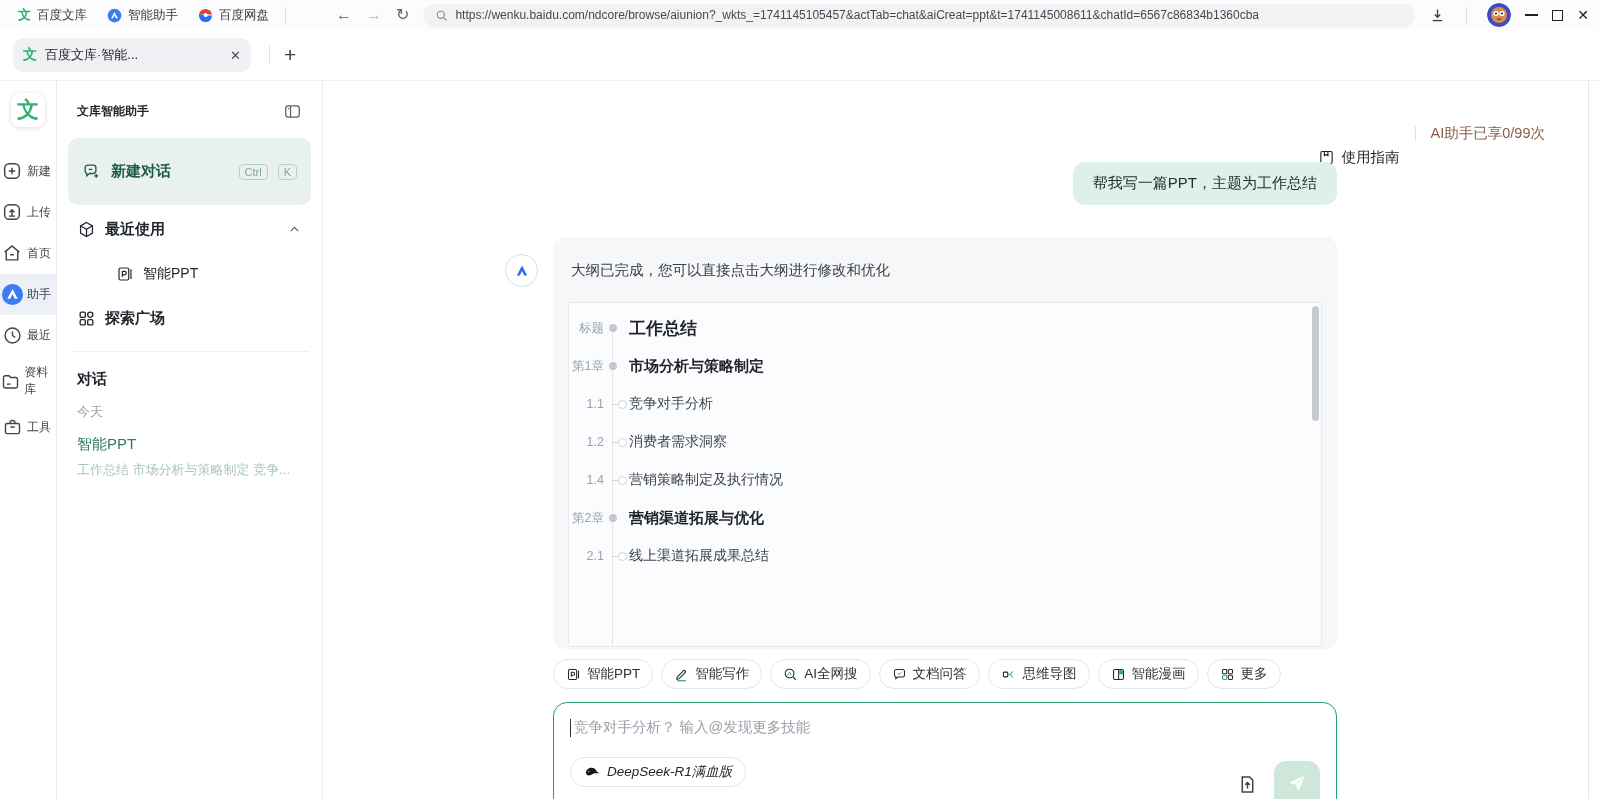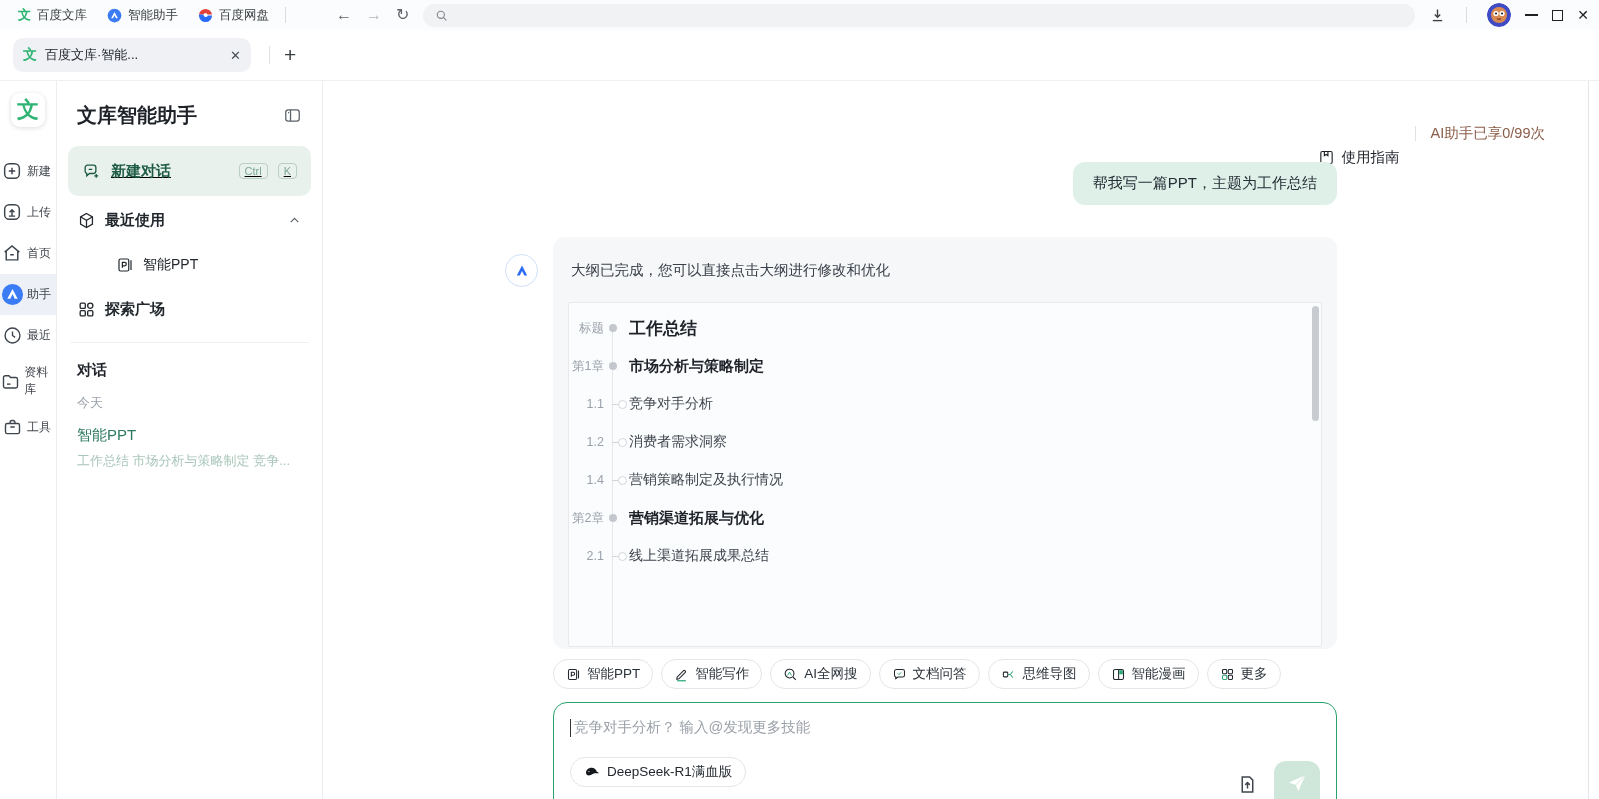--- a/index.html
+++ b/index.html
@@ -39,22 +39,22 @@
   
   .rail { width:57px; border-right:1px solid #ebedf0; display:flex; flex-direction:column; align-items:center; padding-top:12px; flex-shrink:0; }
   .rail-logo { width:34px; height:34px; border-radius:9px; background:#fff; box-shadow:0 1px 5px rgba(0,0,0,.14); font-size:22px; margin-bottom:24px; }
   .rail-item { width:100%; display:flex; align-items:center; gap:3px; padding:8px 0 9px; font-size:12px; color:#40454c; cursor:pointer; }
   .rail-item.active { background:#edf1f7; }
   .rail-ic { width:24px; height:24px; display:flex; align-items:center; justify-content:center; }
 
   
   .sidebar { width:266px; border-right:1px solid #ebedf0; padding:0 11px; flex-shrink:0; }
   .sb-head { display:flex; align-items:center; justify-content:space-between; padding:21px 9px 17px; }
-  .sb-title { font-size:20px; font-weight:bold; color:#1f2329; }
-  .new-chat { height:50px; background:#e9f1ed; border-radius:10px; display:flex; align-items:center; gap:10px; padding:0 14px; cursor:pointer;text-decoration:underline; }
+  .sb-title { font-size:12px; font-weight:bold; color:#1f2329; }
+  .new-chat { height:67px; background:#e9f1ed; border-radius:10px; display:flex; align-items:center; gap:10px; padding:0 14px; cursor:pointer; }
   .new-chat-label { font-size:15px; font-weight:bold; color:#1d5b45; flex:1; }
   .kbd { border:1px solid #b9cfc4; border-radius:4px; font-size:11px; color:#7ea797; padding:1px 5px; background:transparent; }
   .sb-row { display:flex; align-items:center; gap:9px; padding:15px 9px; font-size:15px; font-weight:bold; color:#23282e; cursor:pointer; }
   .sb-row .grow { flex:1; }
   .sb-sub { display:flex; align-items:center; gap:9px; padding:11px 9px 11px 48px; font-size:14px; color:#23282e; cursor:pointer; }
   .sb-divider { height:1px; background:#eef0f2; margin:8px 2px 0; }
   .sb-chat-hdr { font-size:15px; font-weight:bold; color:#1f2329; padding:18px 9px 4px; }
   .sb-group { font-size:13px; color:#9aa1aa; padding:10px 9px 4px; }
   .conv { padding:10px 9px; cursor:pointer; }
   .conv-title { font-size:15px; color:#2e7a60; }
@@ -87,21 +87,21 @@
   .o-scrollthumb { position:absolute; right:2px; top:3px; width:7px; height:115px; border-radius:4px; background:#c8cbd0; }
 
   .skills { display:flex; gap:8px; margin-left:48px; margin-top:10px; }
   .skill { height:30px; border:1px solid #e3e6ea; background:#fff; border-radius:15px; display:flex; align-items:center; gap:6px; padding:0 12px; font-size:13.5px; color:#2b3138; cursor:pointer; white-space:nowrap; }
 
   .composer { margin-left:48px; margin-top:13px; width:784px; height:112px; border:1.5px solid #27a06c; border-radius:14px; background:#fff; padding:15px 16px; }
   .ph-row { display:flex; align-items:center; }
   .caret { width:1px; height:18px; background:#333; margin-right:3px; }
   .placeholder { font-size:14.5px; color:#9ba1a9; }
   .comp-bottom { margin-top:20px; display:flex; align-items:flex-start; }
-  .model-pill { height:30px; border:1px solid #e3e6ea; border-radius:15px; display:flex; align-items:center; gap:7px; padding:0 13px; font-size:13.5px; color:#23282e; cursor:pointer; }
+  .model-pill { height:30px; border:1px solid #e3e6ea; border-radius:15px; display:flex; align-items:center; gap:7px; padding:0 13px; font-size:13.5px; color:#23282e; cursor:pointer;font-style:italic; }
   .comp-right { margin-left:auto; display:flex; align-items:center; gap:16px; }
   .upload-file { margin-top:7px; }
   .send-btn { width:46px; height:48px; border-radius:12px; background:#cfe6da; display:flex; align-items:flex-start; justify-content:center; padding-top:11px; position:relative; top:4px; cursor:pointer; }
 </style>
 </head>
 <body>
 
 <div class="chrome1">
   <div class="bm">
     <span class="wk sm">文</span>
@@ -126,20 +126,21 @@
   <div class="navs">
     <span class="nav-g">←</span>
     <span class="nav-g dim">→</span>
     <span class="nav-g">↻</span>
   </div>
   <div class="url-pill">
     <svg width="13" height="13" viewBox="0 0 20 20">
         <circle cx="9" cy="9" r="5.5" fill="none" stroke="#80868b" stroke-width="1.7"></circle>
         <line x1="13.2" y1="13.2" x2="17.5" y2="17.5" stroke="#80868b" stroke-width="1.7"></line>
       </svg>
+    <span class="url-txt">https://wenku.baidu.com/ndcore/browse/aiunion?_wkts_=1741145105457&amp;actTab=chat&amp;aiCreat=ppt&amp;t=1741145008611&amp;chatId=6567c86834b1360cba</span>
   </div>
   <div class="chrome-right">
     <svg width="17" height="17" viewBox="0 0 20 20">
         <path d="M10 3v8.5M6.8 8.8L10 12l3.2-3.2" fill="none" stroke="#3c4043" stroke-width="1.6"></path>
         <path d="M4.5 16h11" stroke="#3c4043" stroke-width="1.6"></path>
       </svg>
     <div class="chrome-sep"></div>
     <div class="avatar-ring">
       <svg width="24" height="24" viewBox="0 0 24 24">
           <circle cx="12" cy="12" r="12" fill="#3f4bc4"></circle>

